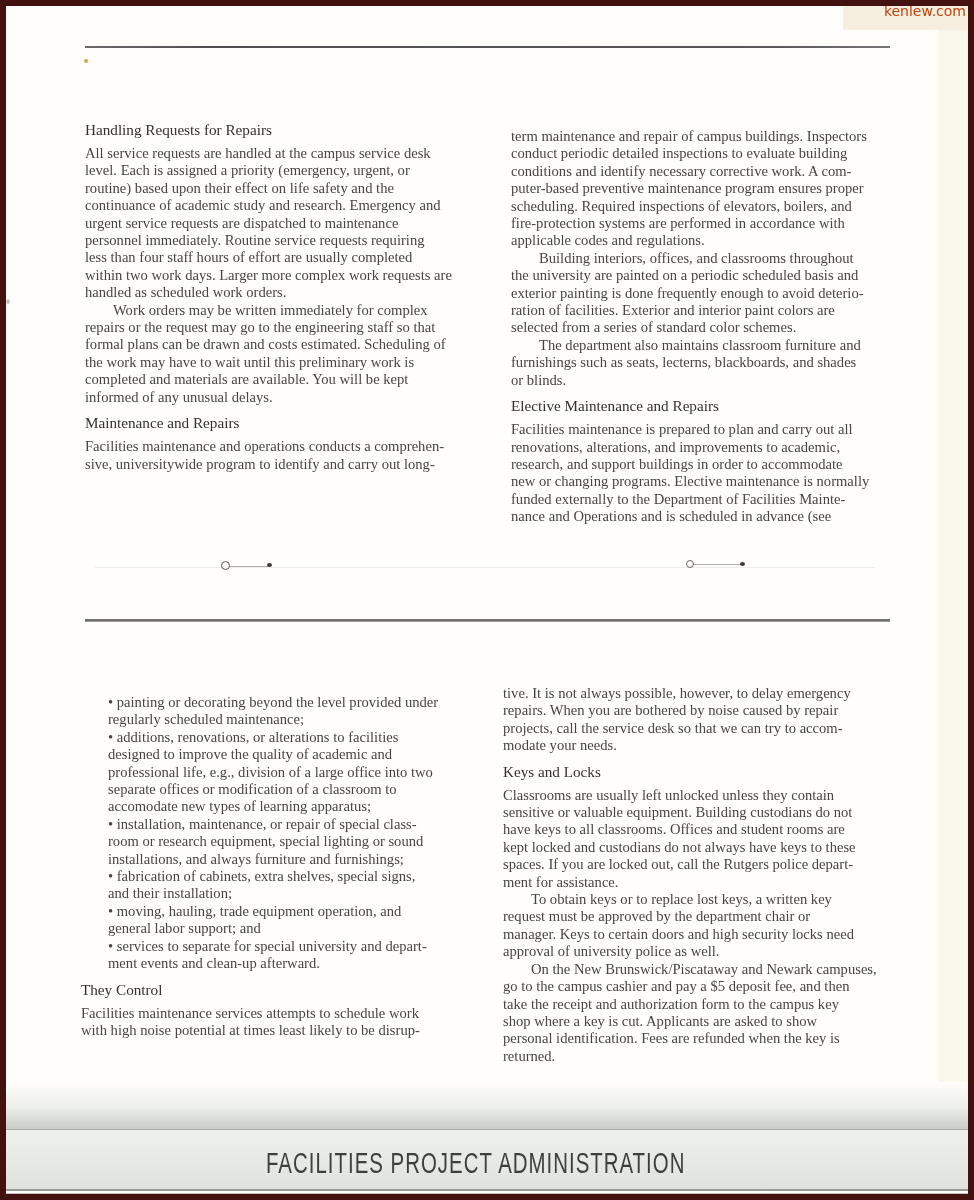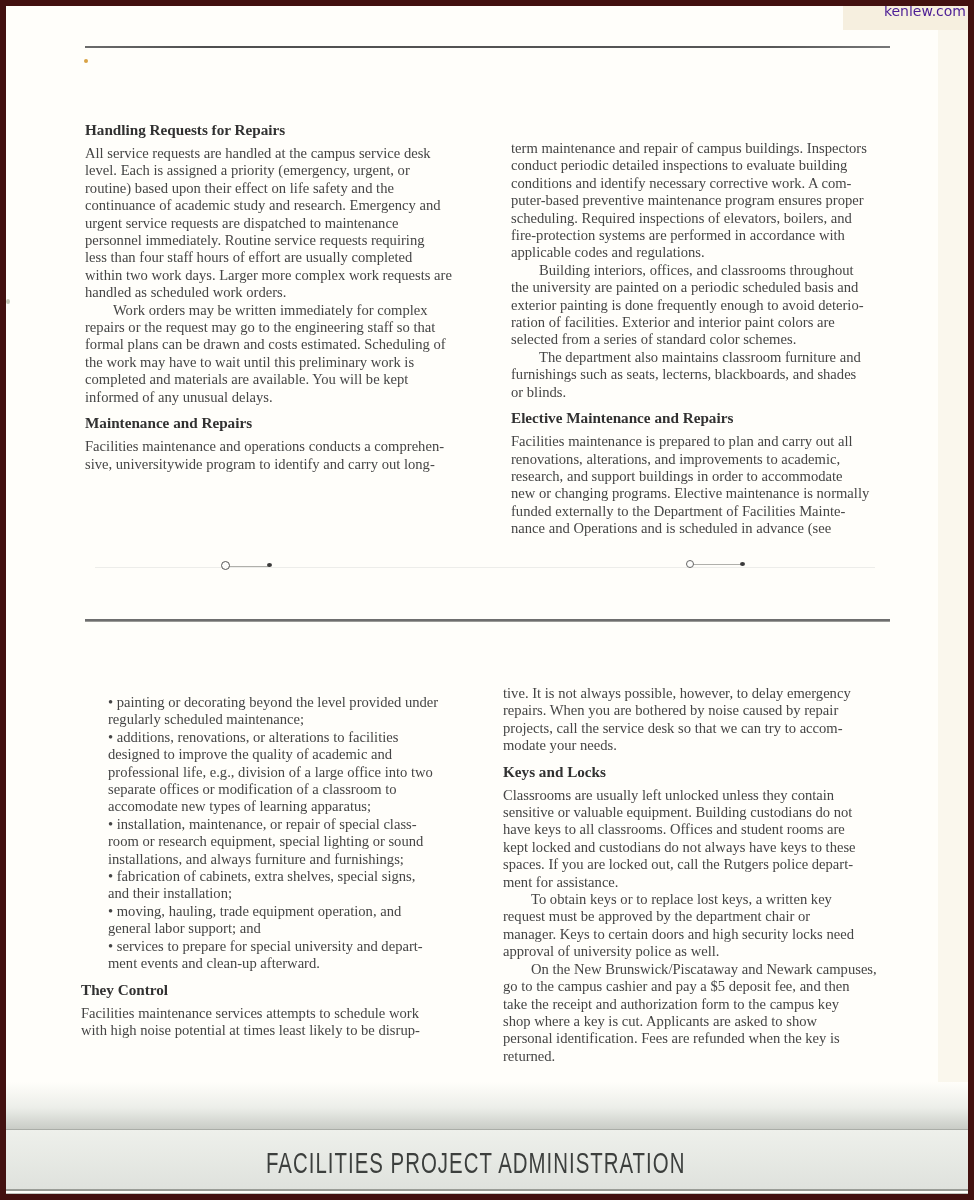--- a/index.html
+++ b/index.html
@@ -5,30 +5,30 @@
   html,body{margin:0;padding:0;background:#888;}
   .page{
     position:relative;width:974px;height:1200px;overflow:hidden;
     background:#fffefa;
     font-family:"Liberation Serif",serif;
   }
   .frame{position:absolute;inset:0;border:6px solid #431110;pointer-events:none;z-index:50;}
   .edge-tint{position:absolute;top:6px;right:6px;width:30px;height:1120px;background:#f6efdf;opacity:.5;}
   .wm-bg{position:absolute;top:6px;left:843px;width:125px;height:24px;background:#f6efdf;}
   .watermark{position:absolute;top:3px;right:8px;font-family:"DejaVu Sans",sans-serif;
-    font-size:14px;color:#4c1d95;z-index:10;}
+    font-size:14px;color:#c2410c;z-index:10;}
   .rule{position:absolute;left:85px;width:805px;}
   .rule1{top:46px;height:2px;background:linear-gradient(to right,#6b6b6b,#4f4f4f 15%,#575757 85%,#777);}
   .rule2{top:619px;height:3px;background:linear-gradient(to bottom,#6e6e6e,#6e6e6e 60%,#b9b9b4);}
   .col{position:absolute;color:#454545;font-size:14.6px;line-height:17.4px;}
   .p1-left{left:85px;top:121px;width:380px;}
-  .p1-right{left:511px;top:128px;width:384px;margin-top:12px;}
+  .p1-right{left:511px;top:128px;width:384px;}
   .p2-left{left:81px;top:694px;width:380px;}
   .p2-right{left:503px;top:685px;width:390px;}
-  .h{font-weight:bold;font-size:15.2px;line-height:18px;color:#313131;margin:8px 0 6px;white-space:pre;}
+  .h{font-weight:normal;font-size:15.2px;line-height:18px;color:#313131;margin:8px 0 6px;white-space:pre;}
   .h.first{margin-top:0;}
   .para{white-space:pre;margin:0;}
   .ind{text-indent:28px;}
   .bullet{white-space:pre;margin:0 0 0 27px;}
   
   .crease{position:absolute;left:95px;top:567px;width:780px;height:1px;background:#ededea;}
   .mline{position:absolute;height:1px;background:#b0b0ab;}
   .mline.a{left:226px;top:566px;width:44px;}
   .mline.b{left:691px;top:564px;width:52px;}
   .mdot{position:absolute;border-radius:50%;}
@@ -131,21 +131,21 @@
 professional life, e.g., division of a large office into two
 separate offices or modification of a classroom to
 accomodate new types of learning apparatus;</div>
     <div class="bullet">• installation, maintenance, or repair of special class-
 room or research equipment, special lighting or sound
 installations, and always furniture and furnishings;</div>
     <div class="bullet">• fabrication of cabinets, extra shelves, special signs,
 and their installation;</div>
     <div class="bullet">• moving, hauling, trade equipment operation, and
 general labor support; and</div>
-    <div class="bullet">• services to prepare for special university and depart-
+    <div class="bullet">• services to separate for special university and depart-
 ment events and clean-up afterward.</div>
     <div class="h">They Control</div>
     <div class="para">Facilities maintenance services attempts to schedule work
 with high noise potential at times least likely to be disrup-</div>
   </div>
 
   <div class="col p2-right">
     <div class="para">tive. It is not always possible, however, to delay emergency
 repairs. When you are bothered by noise caused by repair
 projects, call the service desk so that we can try to accom-

